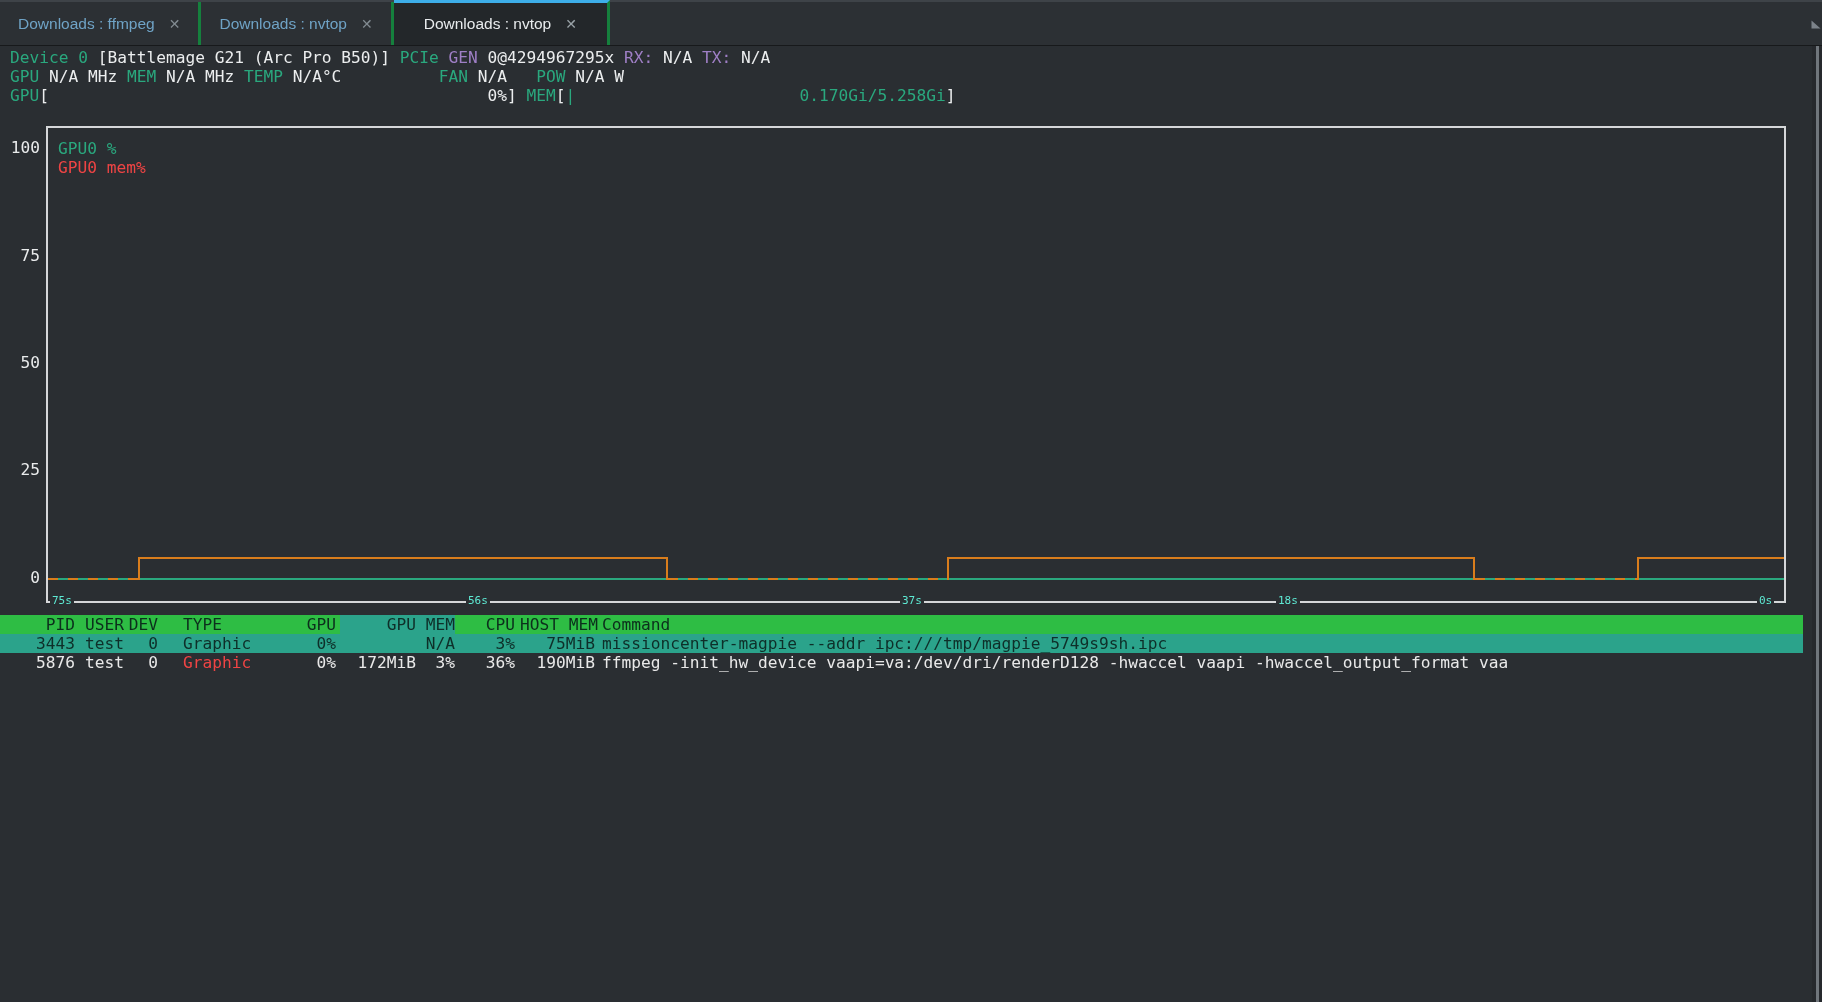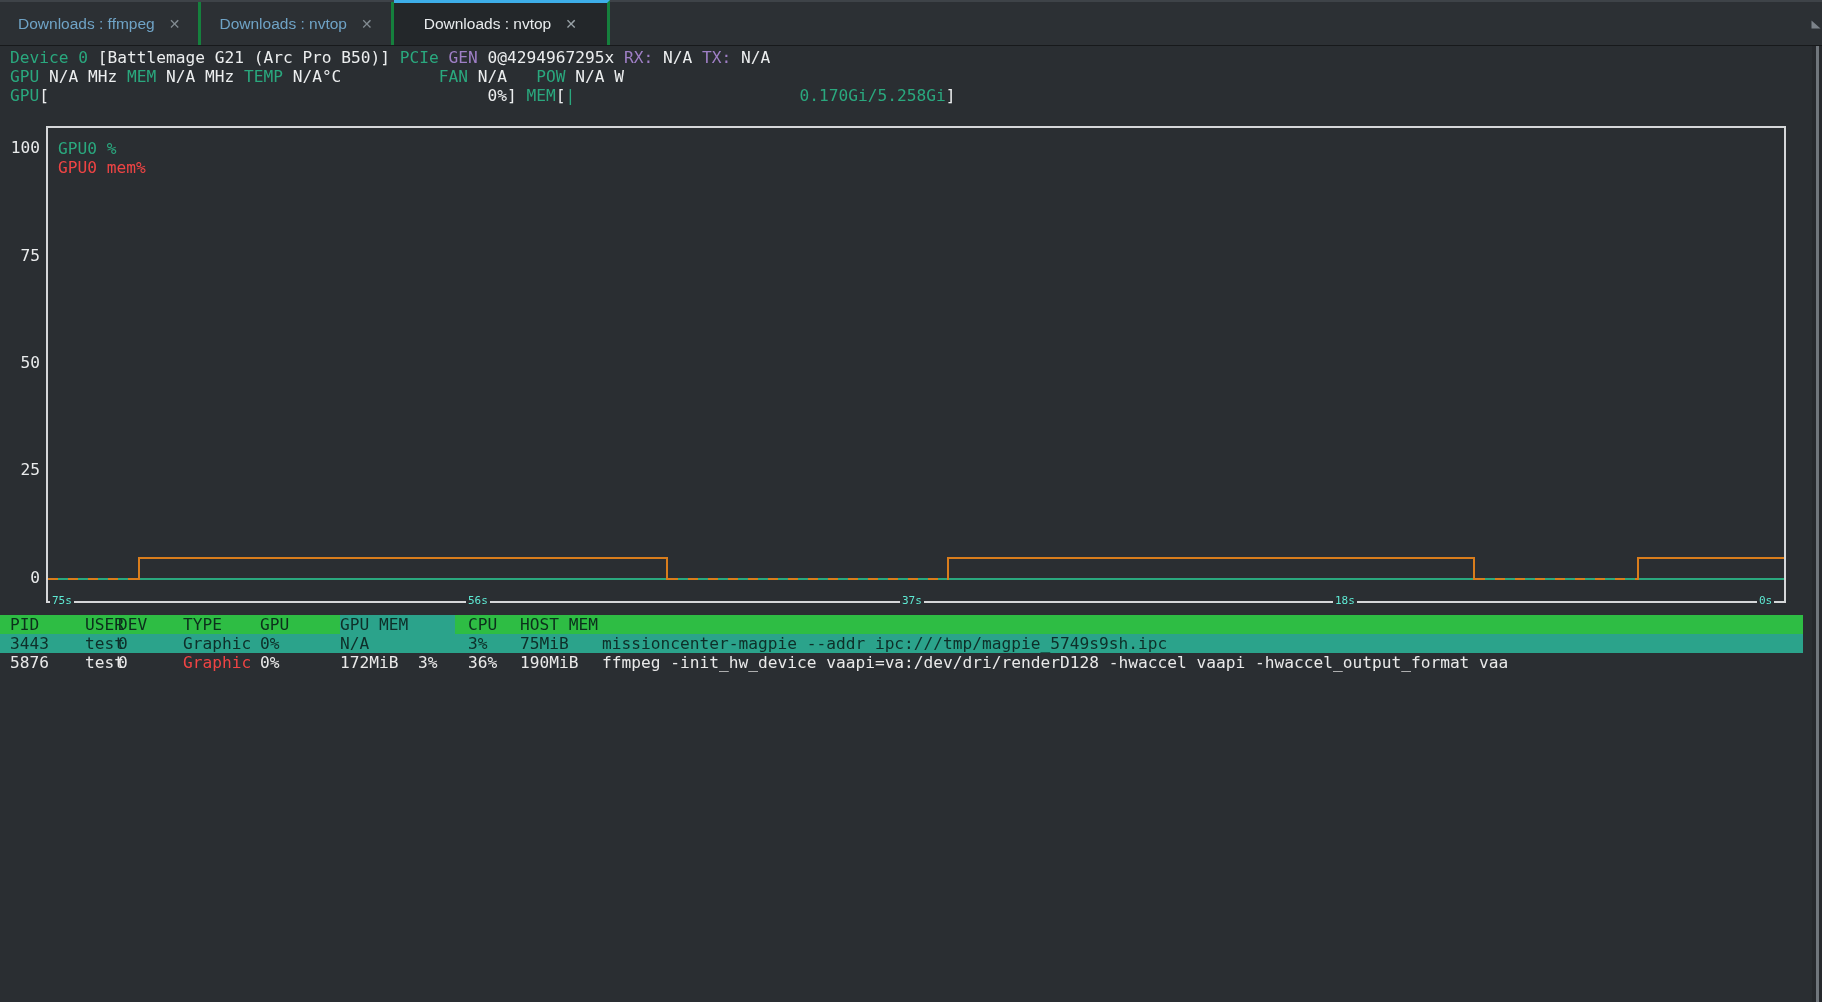--- a/index.html
+++ b/index.html
@@ -26,21 +26,21 @@
   .xlab{position:absolute;top:592px;font-size:11px;line-height:18px;color:#5eead4;background:#2a2e32;padding:0 2px;}
   .baseline{position:absolute;left:0;top:450px;width:1736px;height:2px;background:#2aa87e;}
   .mem-dash{position:absolute;top:450px;height:2px;
             background:repeating-linear-gradient(90deg,#d97d1c 0 10px,transparent 10px 20px);}
   .mem-pulse{position:absolute;top:429px;height:23px;box-sizing:border-box;
              border-top:2px solid #d97d1c;border-left:2px solid #d97d1c;border-right:2px solid #d97d1c;}
   .mem-pulse.no-right{border-right:none;}
   
   .prow{position:absolute;left:0;width:1803px;height:19px;font-size:16.2px;line-height:19px;white-space:pre;overflow:hidden;}
   .prow .cell{position:absolute;top:0;height:19px;white-space:pre;}
-  .r{} .l{text-align:left;}
+  .r{text-align:right;} .l{text-align:left;}
   .phead{background:#2ebd44;color:#0c2f1c;}
   .psel{background:#2ba38b;color:#0e2f29;}
   .pnorm{color:#e9e9e9;}
   .cell.hl{background:#2ba38b;color:#0e2f29;}
   .c-pid{left:10px;width:65px;} .c-user{left:85px;width:50px;} .c-dev{left:118px;width:40px;}
   .c-type{left:183px;width:80px;} .c-gpu{left:260px;width:76px;} .c-gmem{left:340px;width:115px;padding-right:0;}
   .c-cpu{left:468px;width:47px;} .c-hmem{left:520px;width:75px;} .c-cmd{left:602px;width:1195px;}
   
   .fkbar{position:absolute;left:0;top:977px;width:1812px;height:25px;font-size:16.2px;line-height:25px;white-space:pre;}
   
@@ -93,32 +93,33 @@
       <div class="mem-dash" style="left:1427px;width:162px"></div>
 
       <div class="mem-pulse" style="left:90px;width:530px"></div>
       <div class="mem-pulse" style="left:899px;width:528px"></div>
       <div class="mem-pulse no-right" style="left:1589px;width:147px"></div>
     </div>
 
     <div class="xlab" style="left:50px">75s</div>
     <div class="xlab" style="left:466px">56s</div>
     <div class="xlab" style="left:900px">37s</div>
-    <div class="xlab" style="left:1333px">18s</div>
+    <div class="xlab" style="left:1276px">18s</div>
     <div class="xlab" style="left:1757px">0s</div>
 
     <div class="prow phead" style="top:615px">
       <span class="cell r c-pid">PID</span>
       <span class="cell l c-user">USER</span>
       <span class="cell r c-dev">DEV</span>
       <span class="cell l c-type">TYPE</span>
       <span class="cell r c-gpu">GPU</span>
       <span class="cell r c-gmem hl">GPU MEM</span>
       <span class="cell r c-cpu">CPU</span>
       <span class="cell r c-hmem">HOST MEM</span>
+      <span class="cell l c-cmd">Command</span>
     </div>
 
     <div class="prow psel" style="top:634px">
       <span class="cell r c-pid">3443</span>
       <span class="cell l c-user">test</span>
       <span class="cell r c-dev">0</span>
       <span class="cell l c-type">Graphic</span>
       <span class="cell r c-gpu">0%</span>
       <span class="cell r c-gmem">N/A</span>
       <span class="cell r c-cpu">3%</span>

